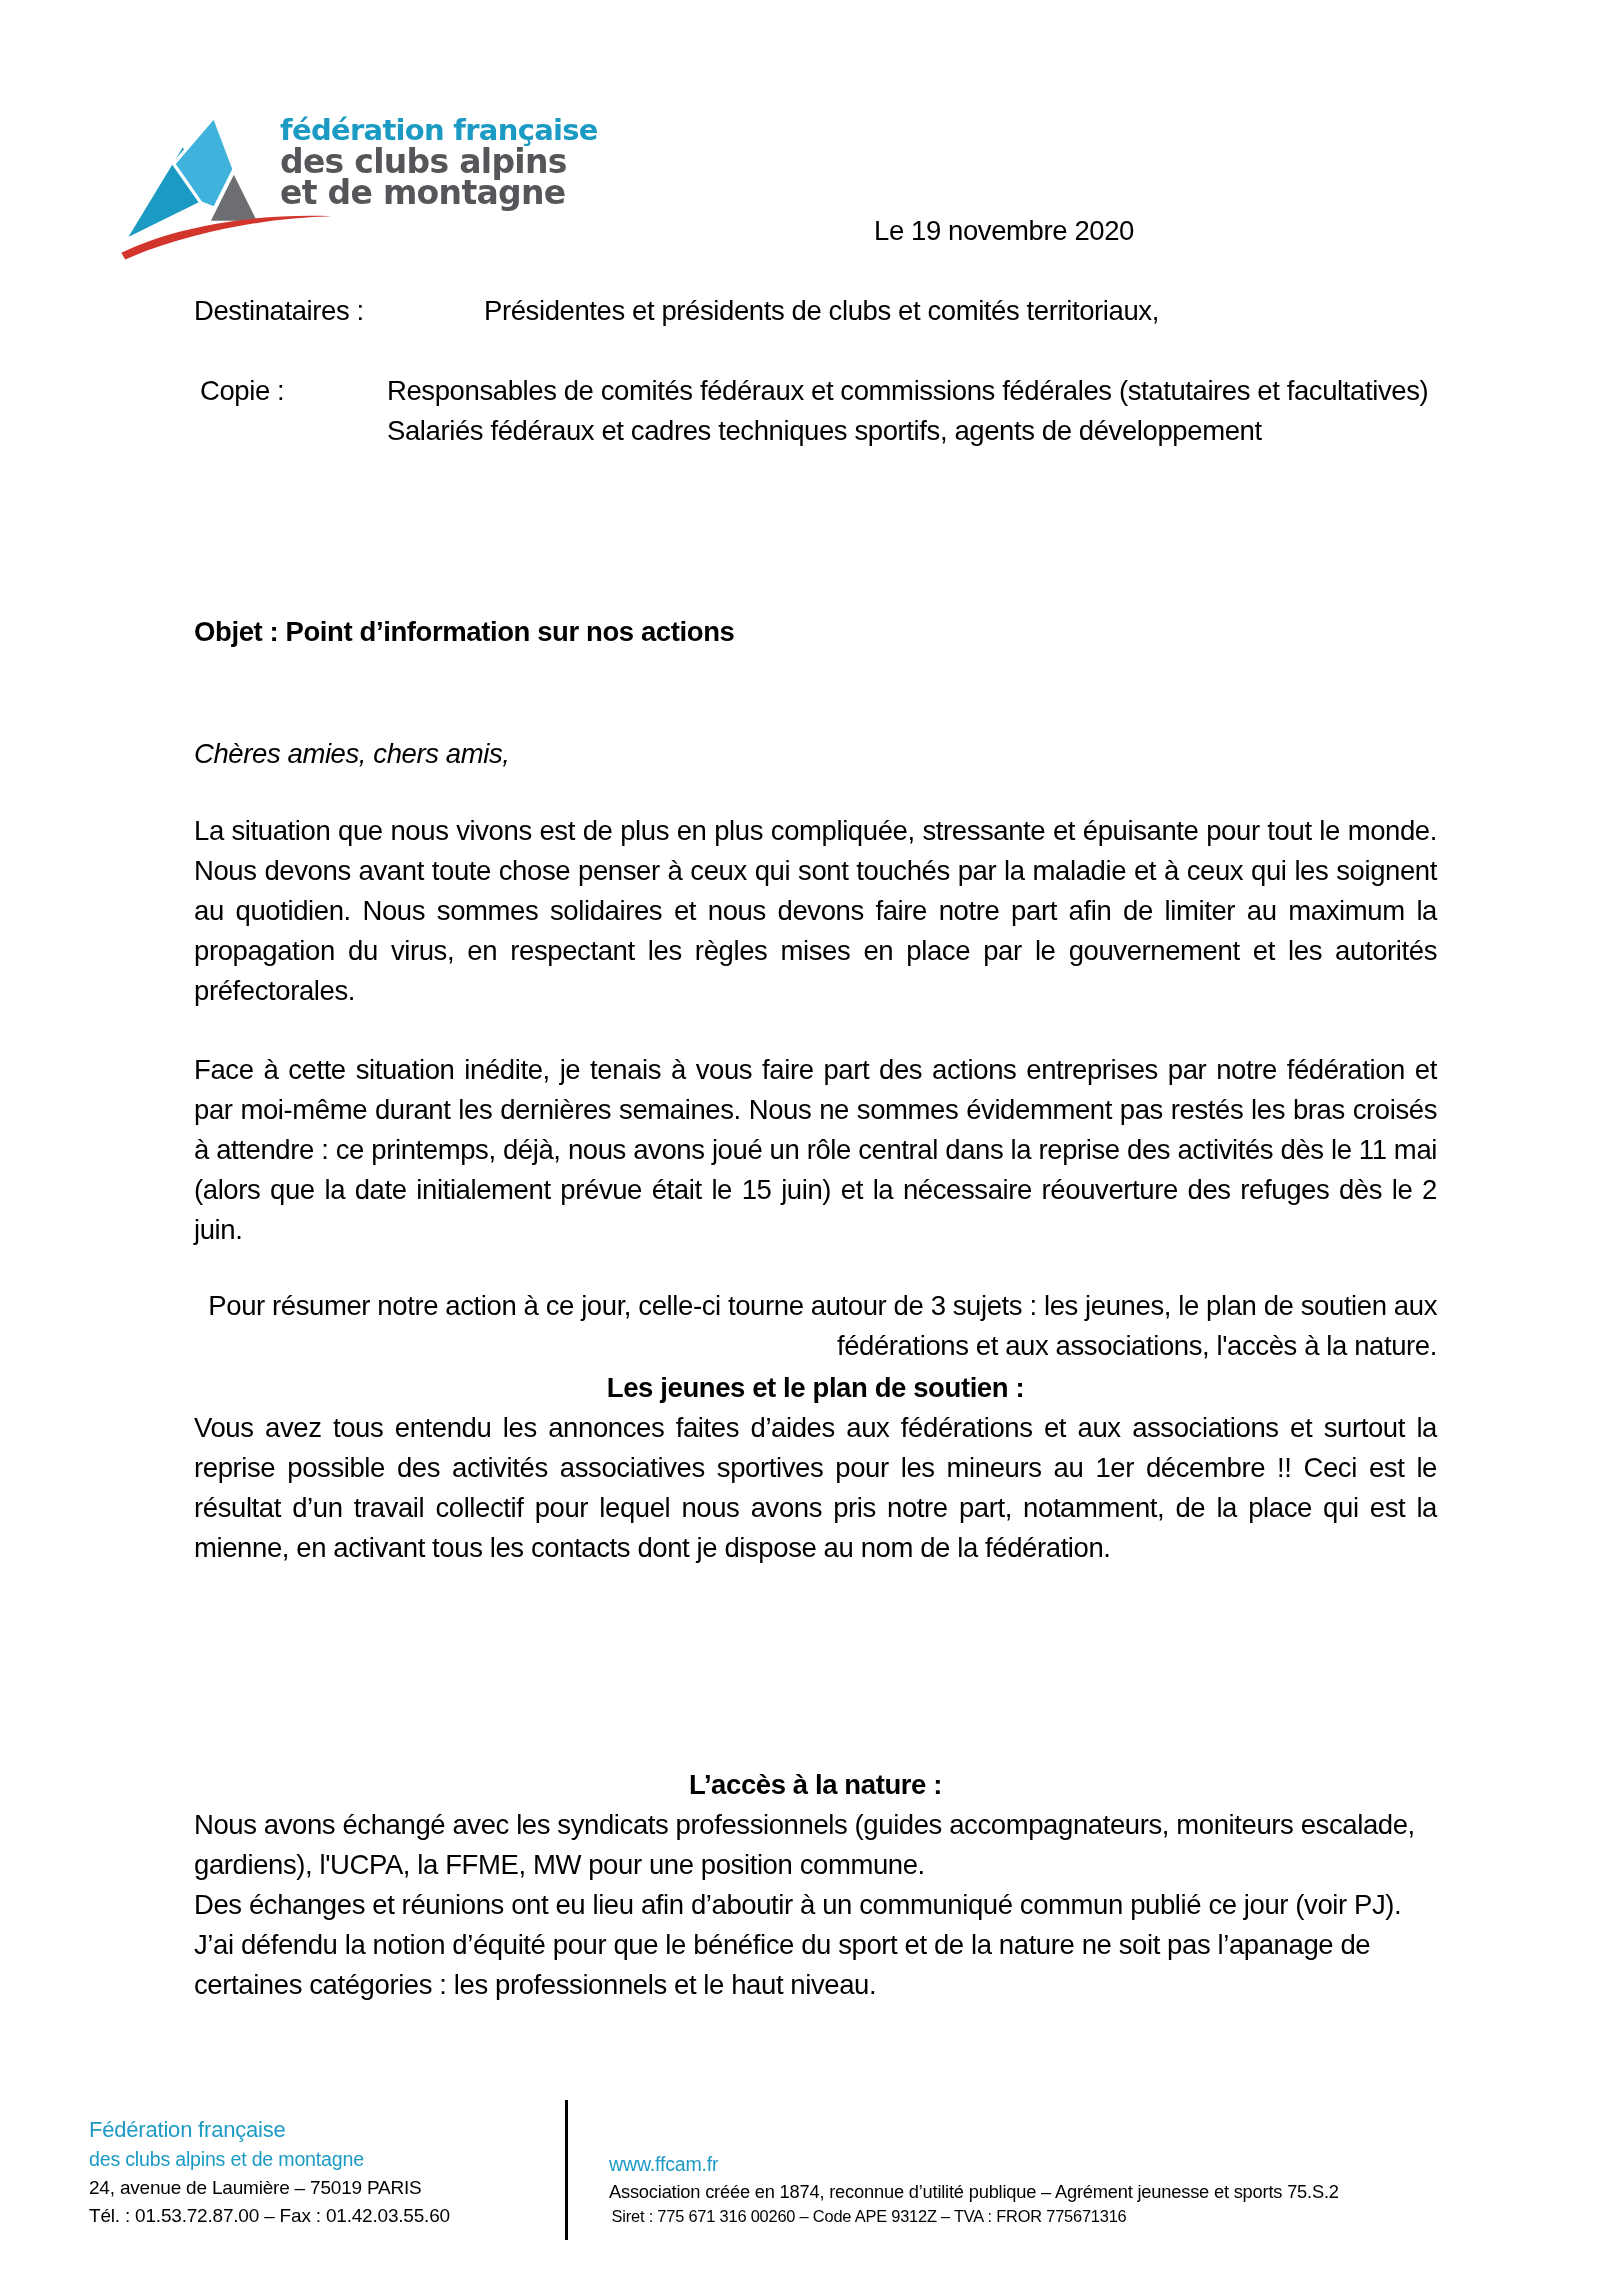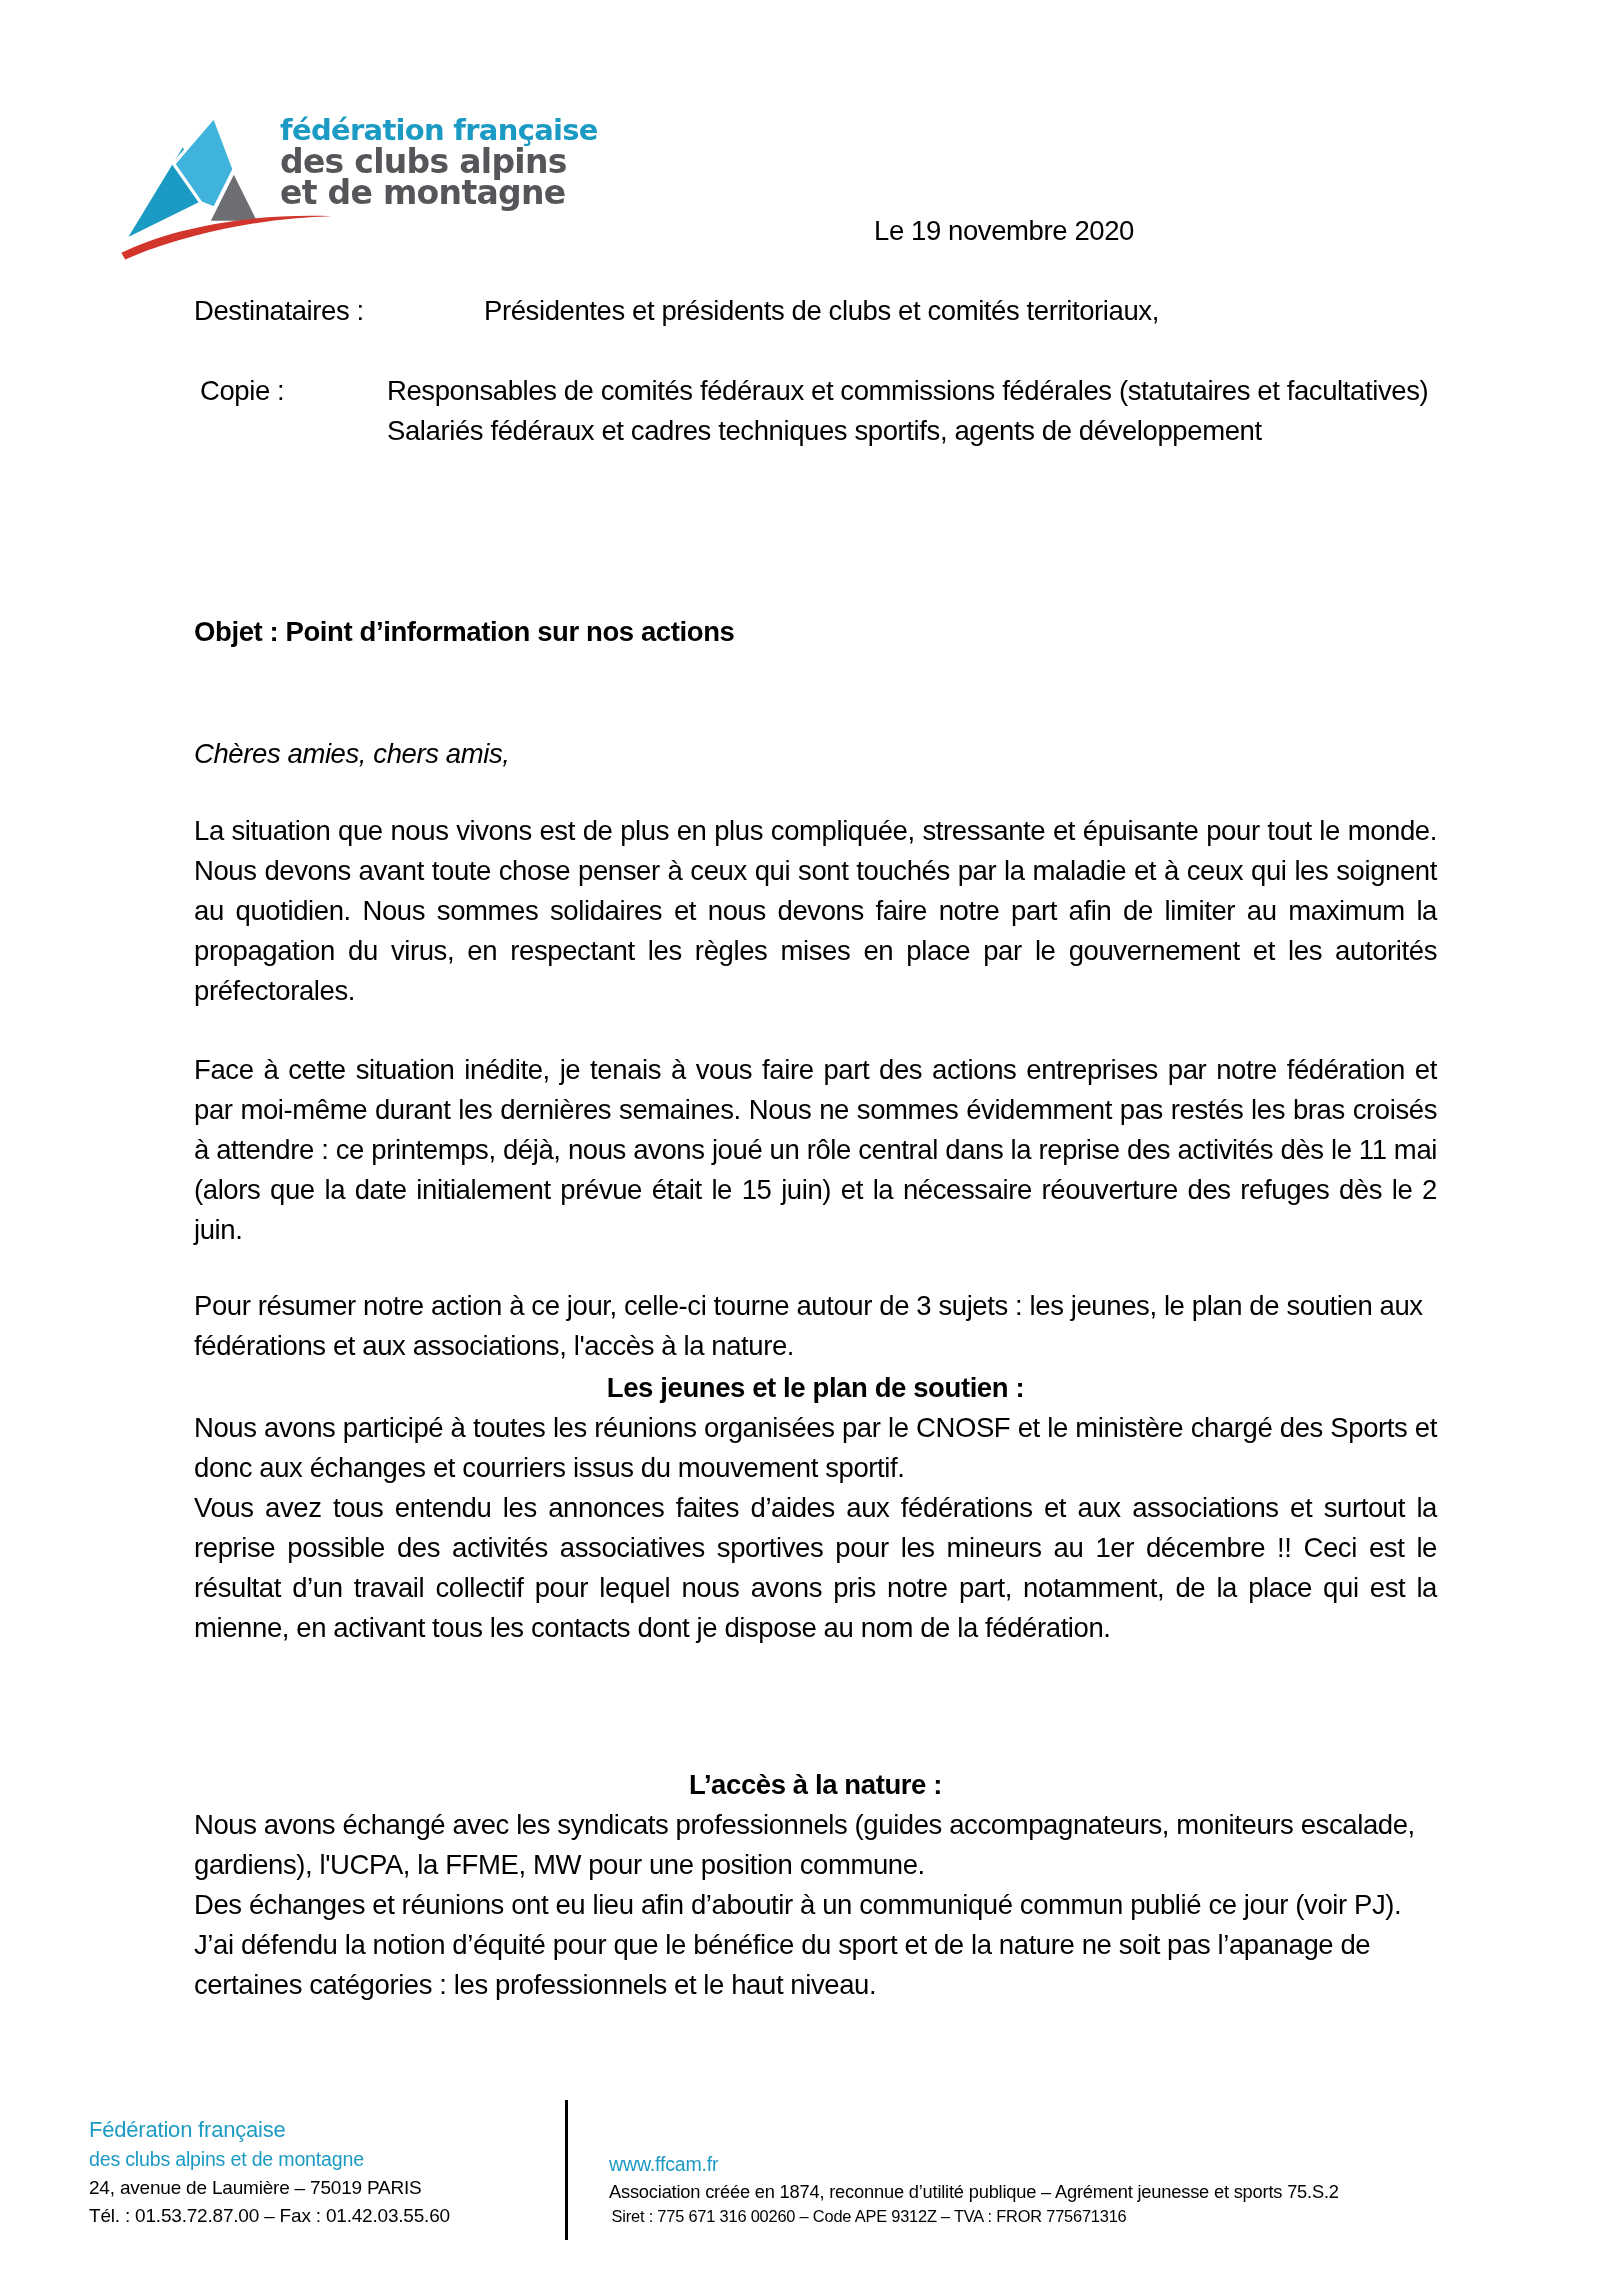--- a/index.html
+++ b/index.html
@@ -22,21 +22,21 @@
   #dest-value { left:484px; top:291px; }
 
   #copie-label { left:200px; top:371px;text-align:right; }
   #copie-lines { left:387px; top:371px; width:1049px; }
 
   #objet { left:194px; top:612px; }
   #greeting { left:194px; top:734px;font-style:italic; }
 
   #para1 { left:194px; top:811px; width:1243px; }
   #para2 { left:194px; top:1050px; width:1243px; }
-  #para3 { left:194px; top:1286px; width:1243px; }
+  #para3 { left:194px; top:1286px; width:1243px;text-align:right; }
   #sec1 { left:194px; top:1368px; width:1243px; }
   #sec2 { left:194px; top:1765px; width:1243px; }
 
   
   .foot { font-family:"Liberation Sans", sans-serif; letter-spacing:-0.2px; }
   #foot-left { left:89px; top:2115px; }
   #foot-left .org1 { color:#1b9ac4; font-size:22px; line-height:30px; }
   #foot-left .org2 { color:#1b9ac4; font-size:19.6px; line-height:29px; }
   #foot-left .addr, #foot-left .tel { color:#000; font-size:19px; line-height:27.5px; }
   #foot-divider { left:565px; top:2100px; width:3.3px; height:140px; background:#000; }
@@ -76,21 +76,20 @@
 <div id="objet" class="abs txt bold">Objet : Point d’information sur nos actions</div>
 
 <div id="greeting" class="abs txt">Chères amies, chers amis,</div>
 
 <div id="para1" class="abs txt just">La situation que nous vivons est de plus en plus compliquée, stressante et épuisante pour tout le monde. Nous devons avant toute chose penser à ceux qui sont touchés par la maladie et à ceux qui les soignent au quotidien. Nous sommes solidaires et nous devons faire notre part afin de limiter au maximum la propagation du virus, en respectant les règles mises en place par le gouvernement et les autorités préfectorales.</div>
 <div id="para2" class="abs txt just">Face à cette situation inédite, je tenais à vous faire part des actions entreprises par notre fédération et par moi-même durant les dernières semaines. Nous ne sommes évidemment pas restés les bras croisés à attendre : ce printemps, déjà, nous avons joué un rôle central dans la reprise des activités dès le 11 mai (alors que la date initialement prévue était le 15 juin) et la nécessaire réouverture des refuges dès le 2 juin.</div>
 <div id="para3" class="abs txt">Pour résumer notre action à ce jour, celle-ci tourne autour de 3 sujets : les jeunes, le plan de soutien aux fédérations et aux associations, l'accès à la nature.</div>
 
 <div id="sec1" class="abs txt">
   <div class="bold">Les jeunes et le plan de soutien :</div>
-  <div class="just">Nous avons participé à toutes les réunions organisées par le CNOSF et le ministère chargé des Sports et donc aux échanges et courriers issus du mouvement sportif.</div>
   <div class="just">Vous avez tous entendu les annonces faites d’aides aux fédérations et aux associations et surtout la reprise possible des activités associatives sportives pour les mineurs au 1er décembre !! Ceci est le résultat d’un travail collectif pour lequel nous avons pris notre part, notamment, de la place qui est la mienne, en activant tous les contacts dont je dispose au nom de la fédération.</div>
 </div>
 
 <div id="sec2" class="abs txt">
   <div class="bold">L’accès à la nature :</div>
   <div>Nous avons échangé avec les syndicats professionnels (guides accompagnateurs, moniteurs escalade, gardiens), l'UCPA, la FFME, MW pour une position commune.</div>
   <div>Des échanges et réunions ont eu lieu afin d’aboutir à un communiqué commun publié ce jour (voir PJ).  J’ai défendu la notion d’équité pour que le bénéfice du sport et de la nature ne soit pas l’apanage de certaines catégories : les professionnels et le haut niveau.</div>
 </div>
 
 <div id="foot-left" class="abs foot">

